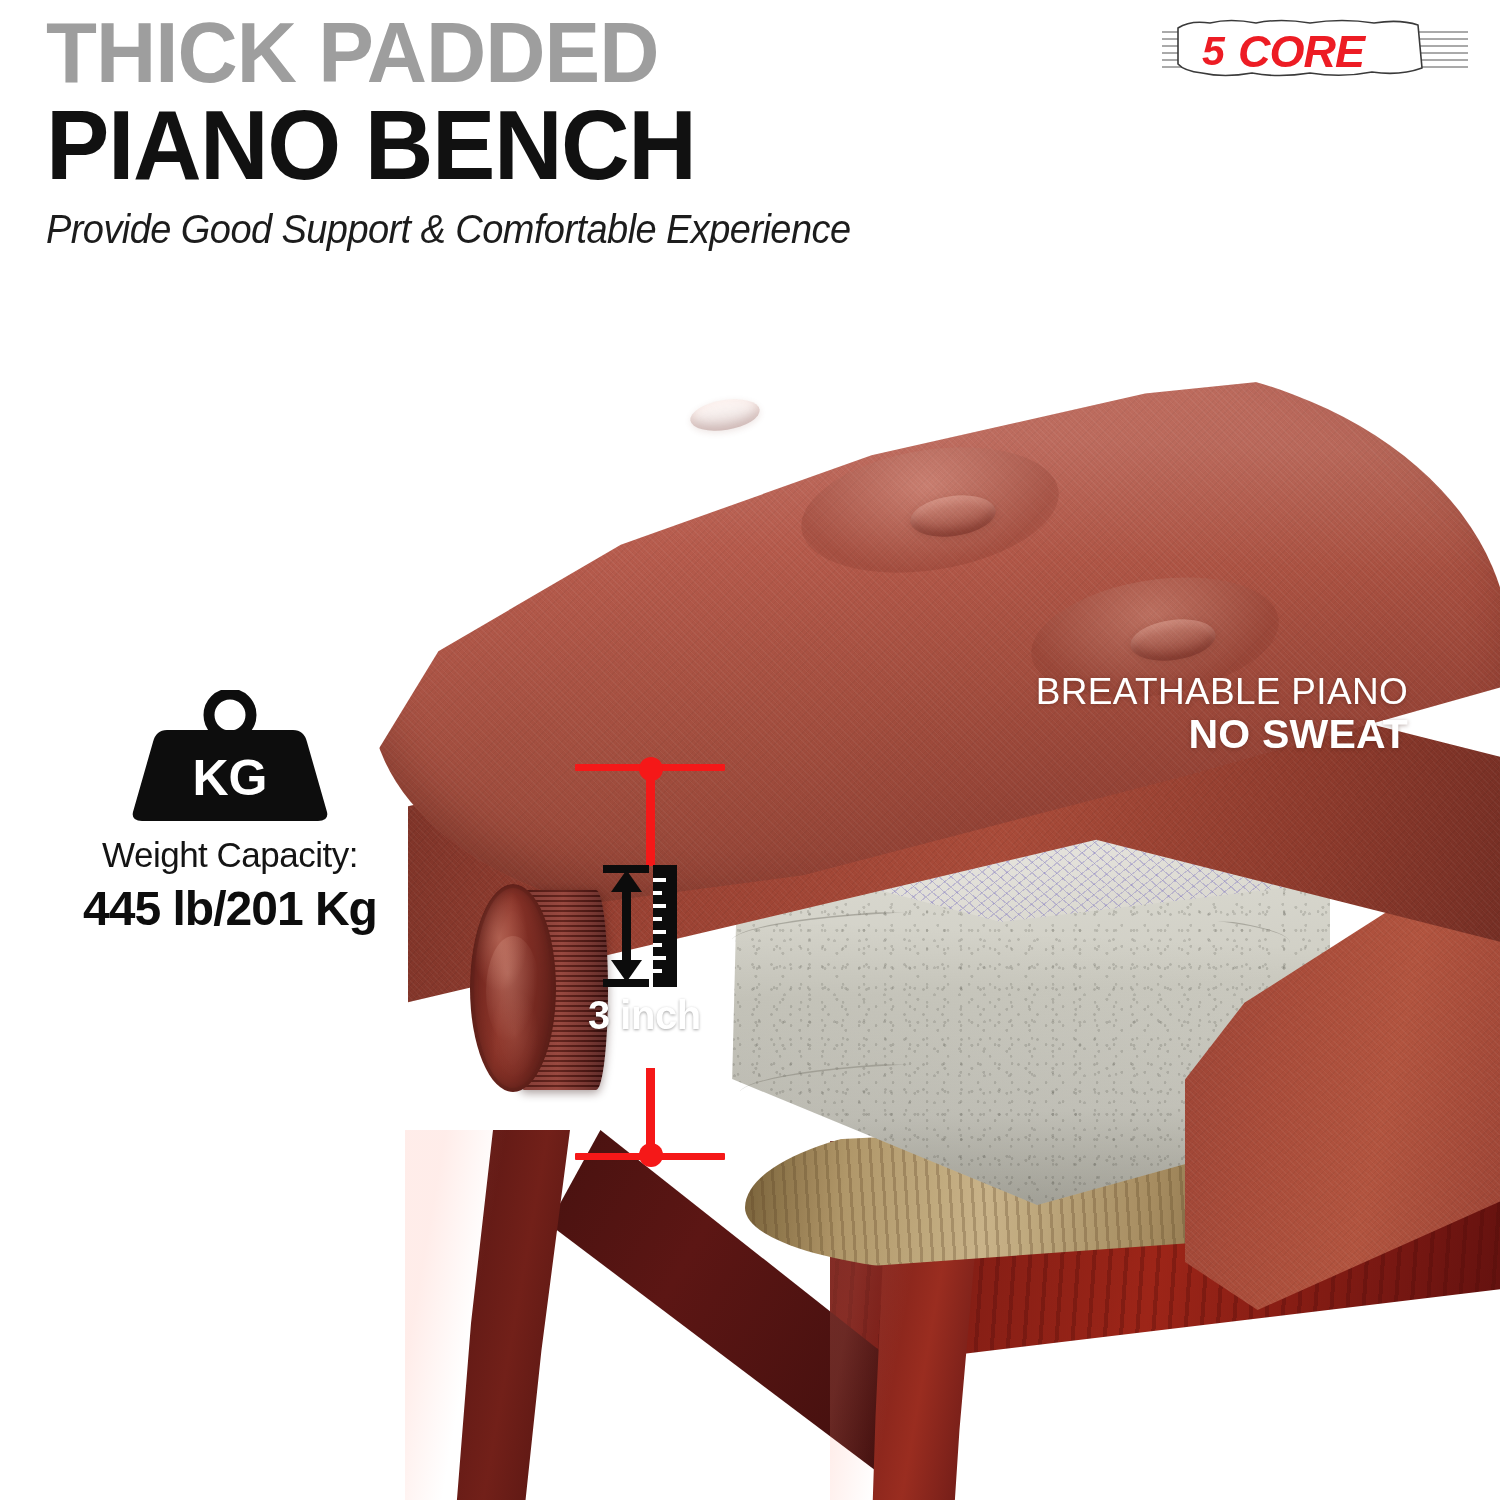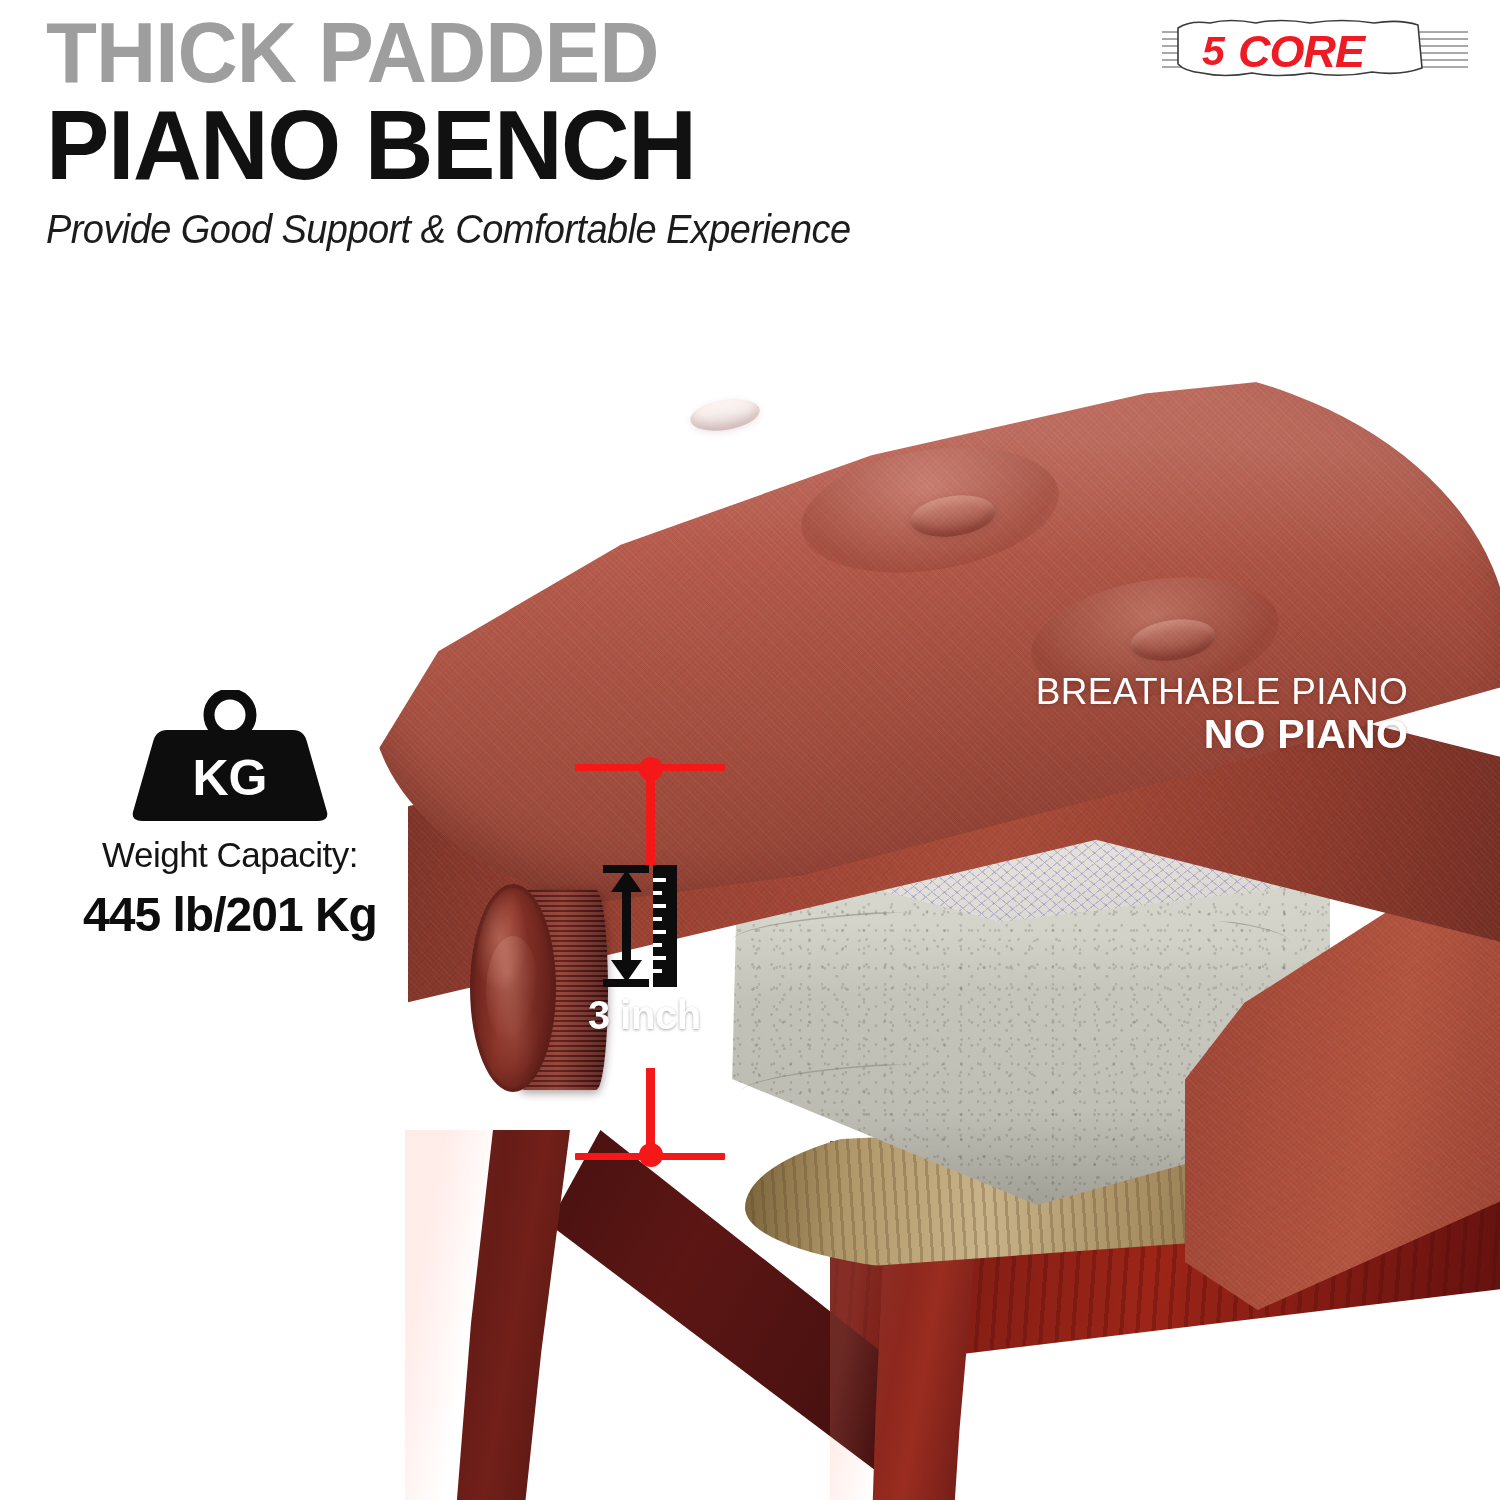--- a/index.html
+++ b/index.html
@@ -38,21 +38,21 @@
 
   
   .weight-block { position:absolute; left:30px; top:690px; width:400px; text-align:center; }
   .weight-icon { width:400px; height:135px; display:flex; justify-content:center; align-items:flex-start; }
   .weight-icon svg { display:block; }
   .weight-label {
     font-size:35px; font-weight:normal; color:#141414;
     margin-top:10px; letter-spacing:-0.5px;
   }
   .weight-value {
-    font-size:48px; font-weight:bold; color:#0d0d0d; margin-top:12px;
+    font-size:48px; font-weight:bold; color:#0d0d0d; margin-top:6px;
     letter-spacing:-1px;
   }
 
   
   #product { position:absolute; left:330px; top:300px; width:1180px; height:1210px; }
 
   
   .apron {
     position:absolute; left:500px; top:810px; width:690px; height:260px;
     background:
@@ -359,16 +359,16 @@
       </svg>
     </div>
     <div class="dim-text">3 inch</div>
     <div class="dim-vline lower"></div>
     <div class="dim-dot bot"></div>
     <div class="dim-hline bot"></div>
   </div>
 
   <div class="callout">
     <div class="l1">BREATHABLE PIANO</div>
-    <div class="l2">NO PIANO</div>
+    <div class="l2">NO SWEAT</div>
   </div>
 
 </div>
 
 </body></html>

